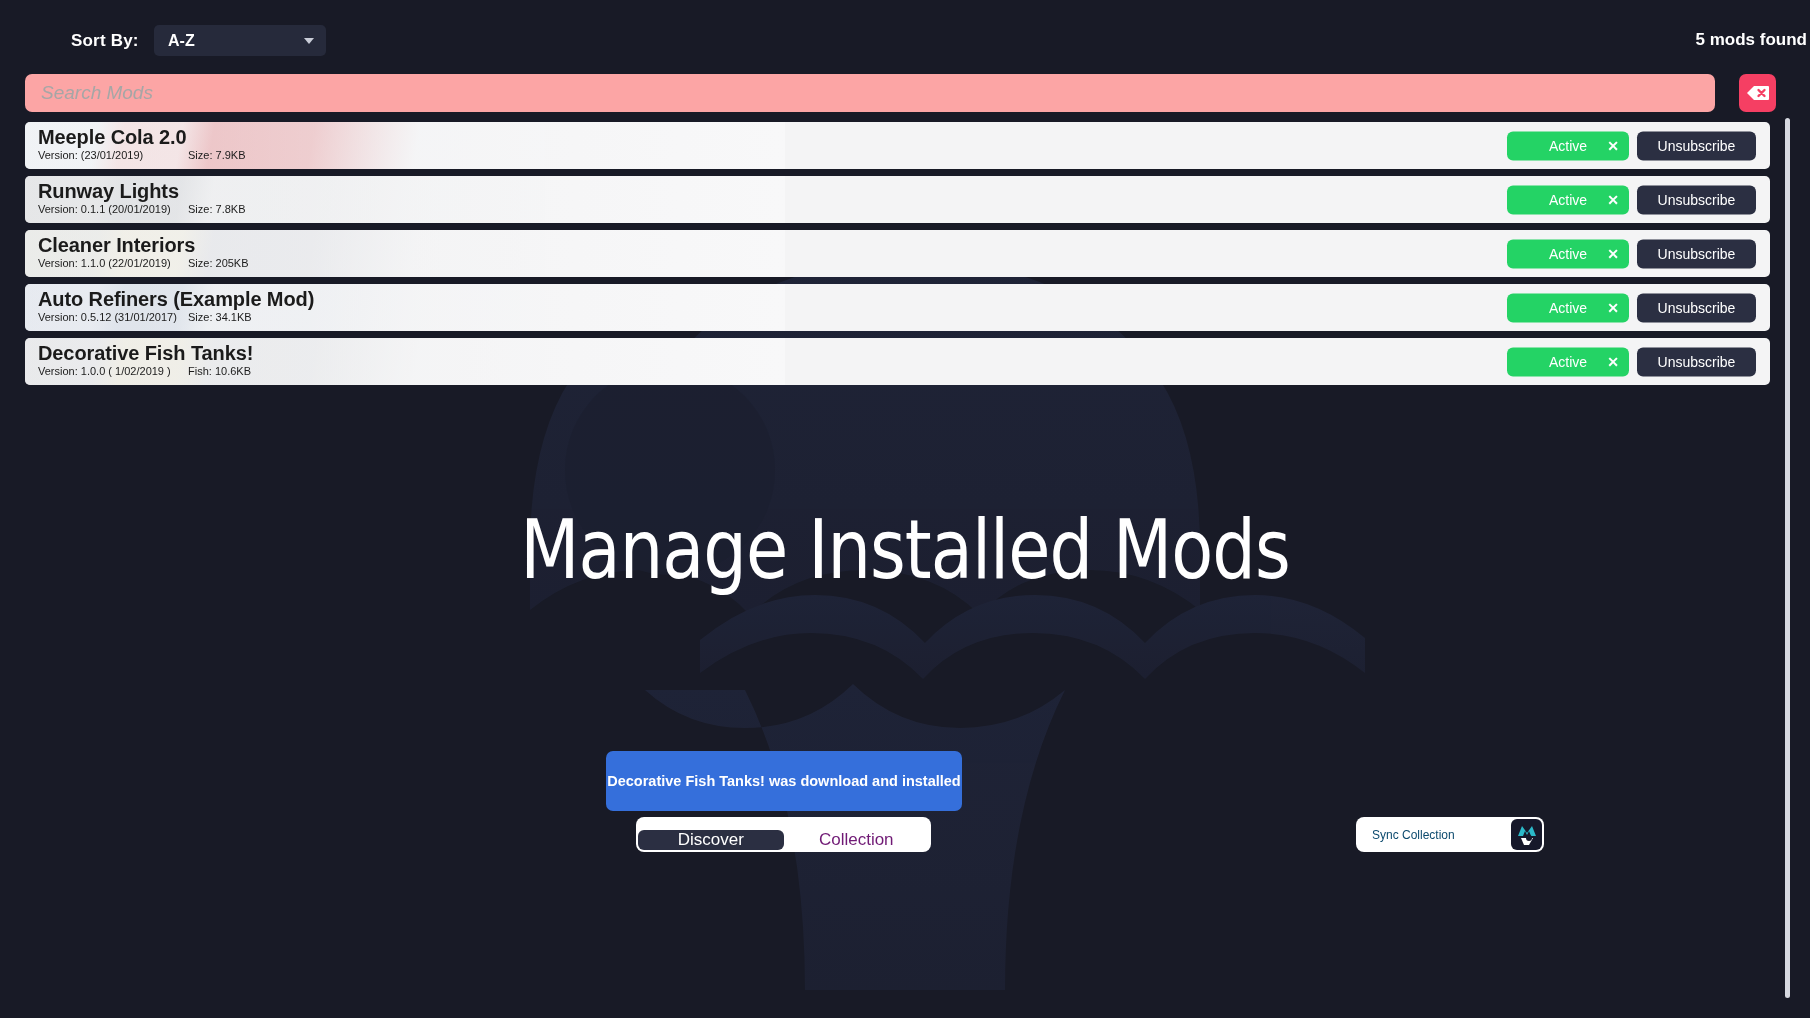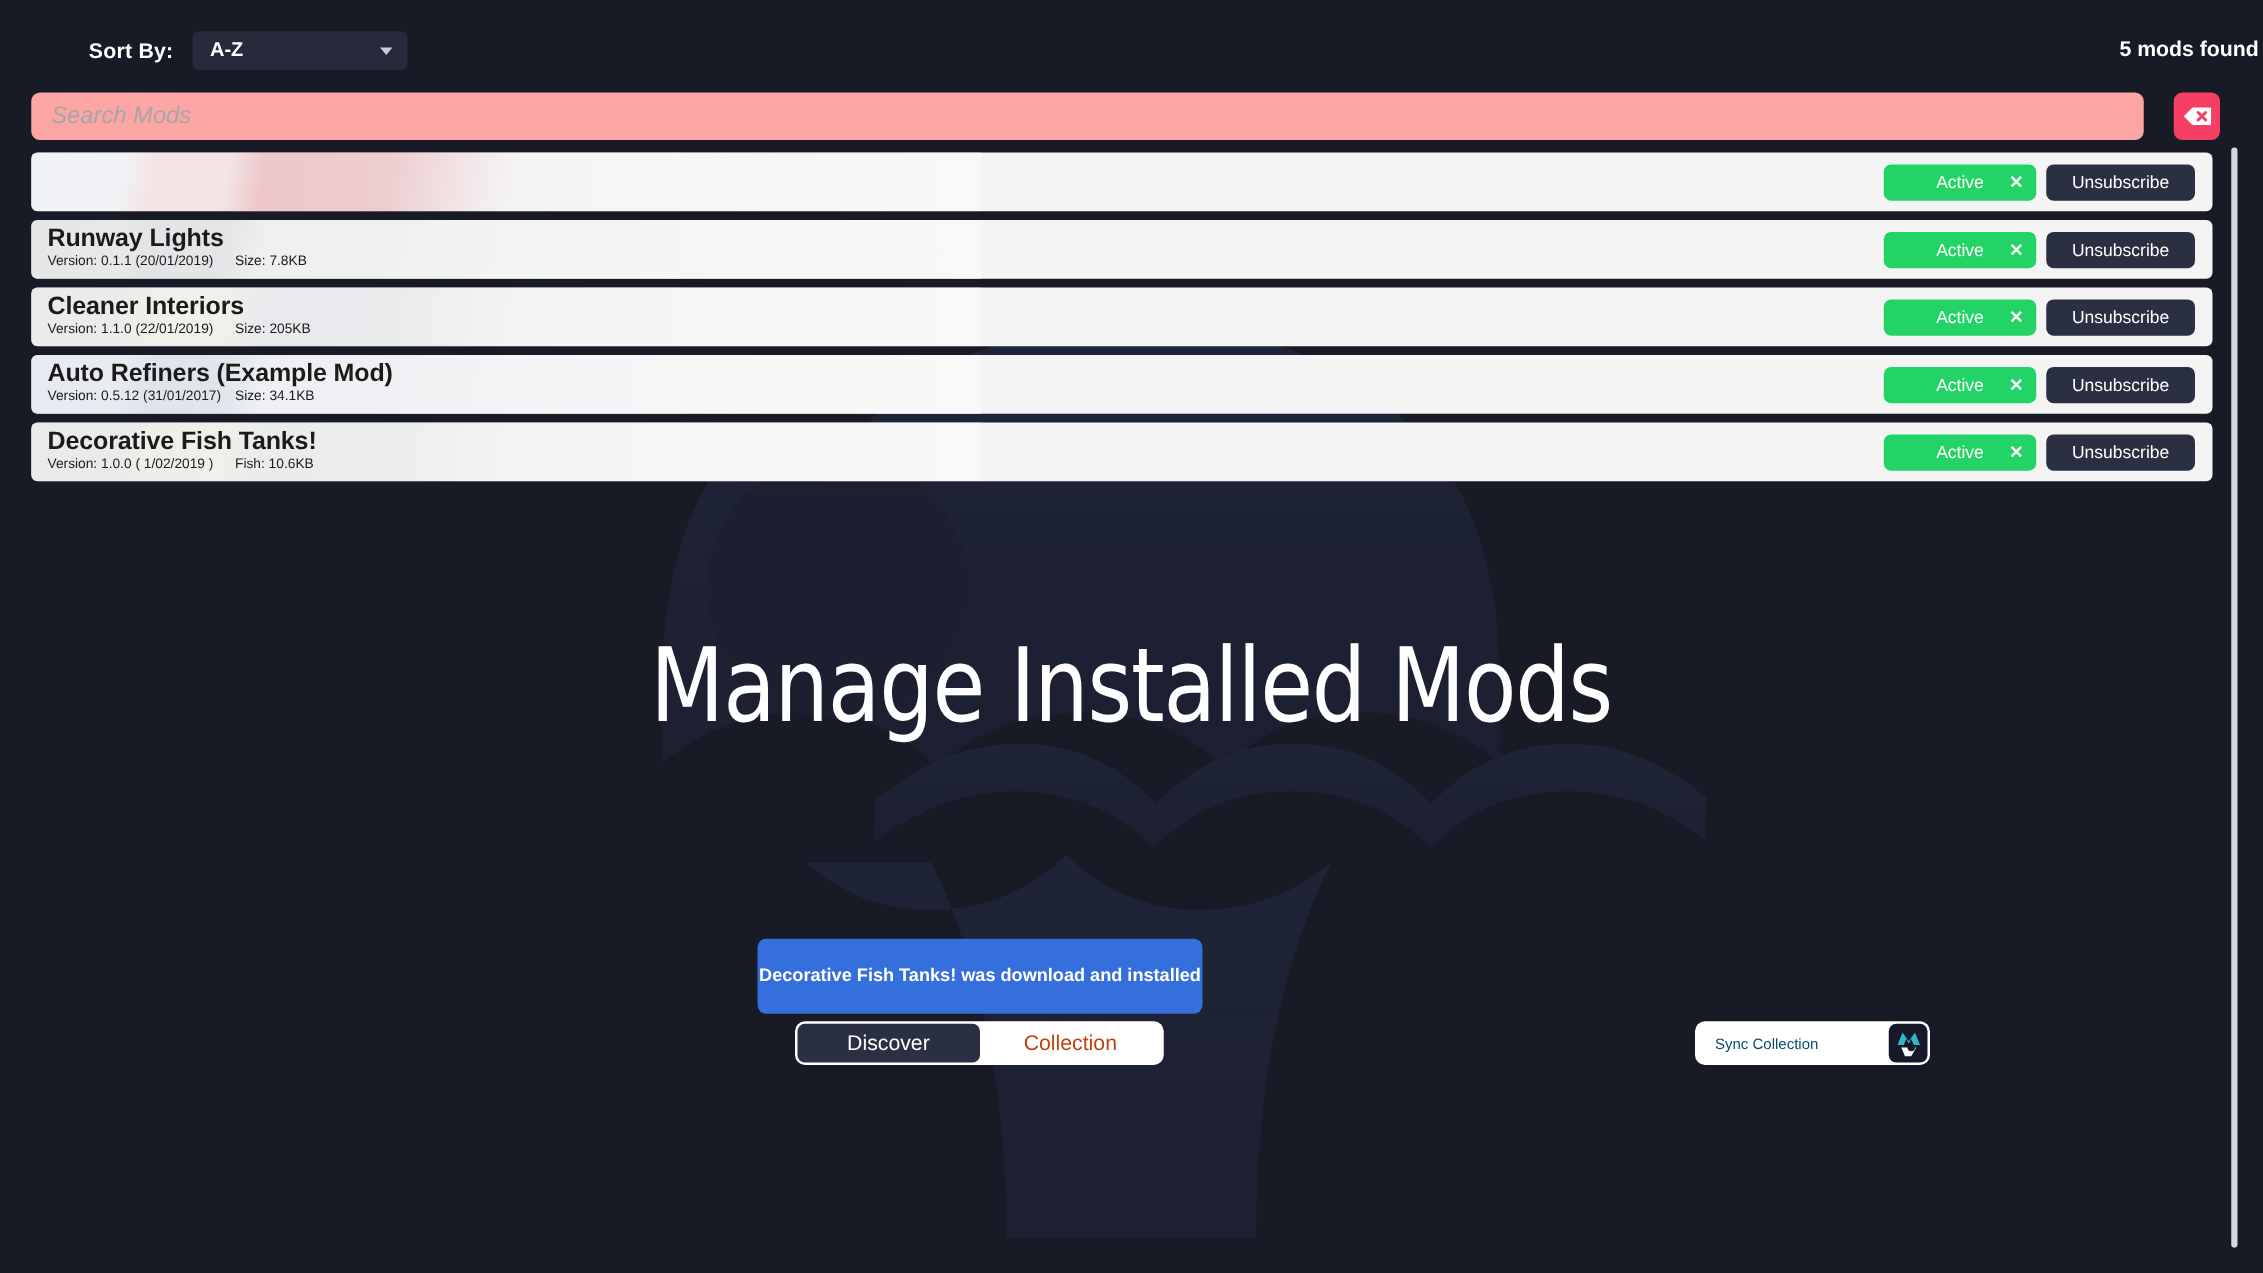--- a/index.html
+++ b/index.html
@@ -247,37 +247,38 @@
   #segmented {
     position: absolute;
     left: 636px; top: 817px;
     width: 295px; height: 35px;
     background: #ffffff;
     border-radius: 8px;
     display: flex;
     overflow: hidden;
     z-index: 6;
     padding: 2px;
+    align-items: flex-end;
   }
   #segmented .seg {
     flex: 1;
     display: flex;
     align-items: center;
     justify-content: center;
     font-size: 17px;
     cursor: pointer;
     border-radius: 6px;
   }
   #segmented .seg.active {
     background: #2b2f42;
     color: #ffffff;
   }
   #segmented .seg.inactive {
     background: #ffffff;
-    color: #c2410c;
+    color: #701a75;
   }
 
   
   #sync-collection {
     position: absolute;
     left: 1356px; top: 817px;
     width: 188px; height: 35px;
     background: #ffffff;
     border-radius: 8px;
     display: flex;
@@ -350,20 +351,27 @@
       <path d="M7 1 L21 1 Q22 1 22 2 L22 14 Q22 15 21 15 L7 15 L0 8 Z" fill="#ffffff"></path>
       <path d="M11.5 5 L17.5 11 M17.5 5 L11.5 11" stroke="#f53f63" stroke-width="2.4" stroke-linecap="round"></path>
     </svg>
   </button>
 </div>
 
 <div id="mod-list">
     <div class="mod-row">
       <div class="mod-thumb" style="background: linear-gradient(100deg, rgb(233, 240, 247) 0%, rgb(233, 240, 247) 14%, rgb(242, 191, 192) 19%, rgb(242, 191, 192) 30%, rgb(217, 73, 79) 36%, rgb(217, 73, 79) 55%, rgb(244, 246, 248) 75%, rgb(244, 246, 248) 100%);"></div>
       <div class="mod-fade"></div>
+      <div class="mod-text">
+        <div class="mod-title">Meeple Cola 2.0</div>
+        <div class="mod-meta">
+          <span class="ver">Version:  (23/01/2019)</span>
+          <span>Size: 7.9KB</span>
+        </div>
+      </div>
       <div class="mod-actions">
         <button class="btn-active">
           <span>Active</span>
           <span class="x">✕</span>
         </button>
         <button class="btn-unsub">Unsubscribe</button>
       </div>
     </div>
     <div class="mod-row">
       <div class="mod-thumb" style="background: linear-gradient(100deg, rgb(201, 204, 206) 0%, rgb(201, 204, 206) 14%, rgb(185, 190, 196) 19%, rgb(185, 190, 196) 30%, rgb(223, 226, 229) 36%, rgb(223, 226, 229) 55%, rgb(238, 240, 241) 75%, rgb(238, 240, 241) 100%);"></div>

